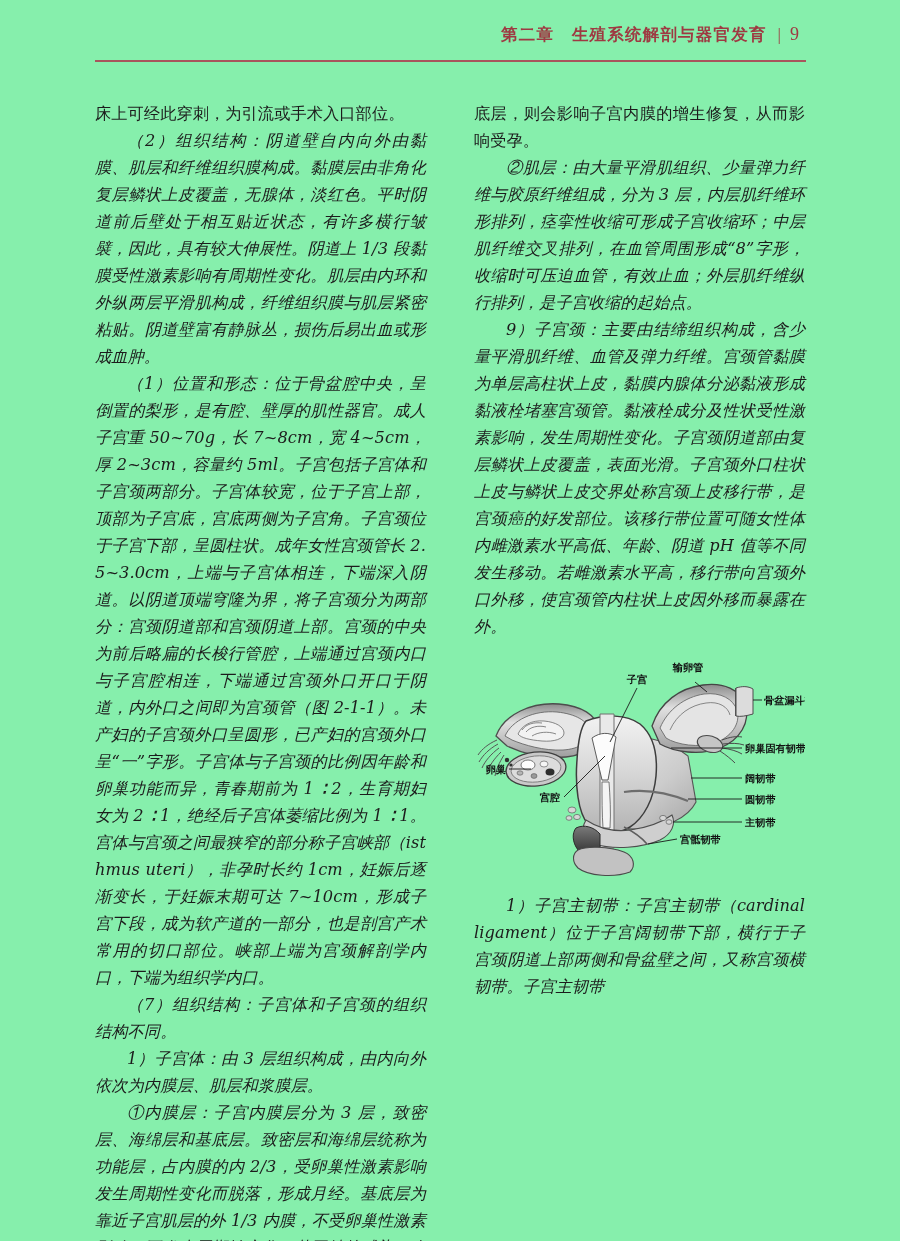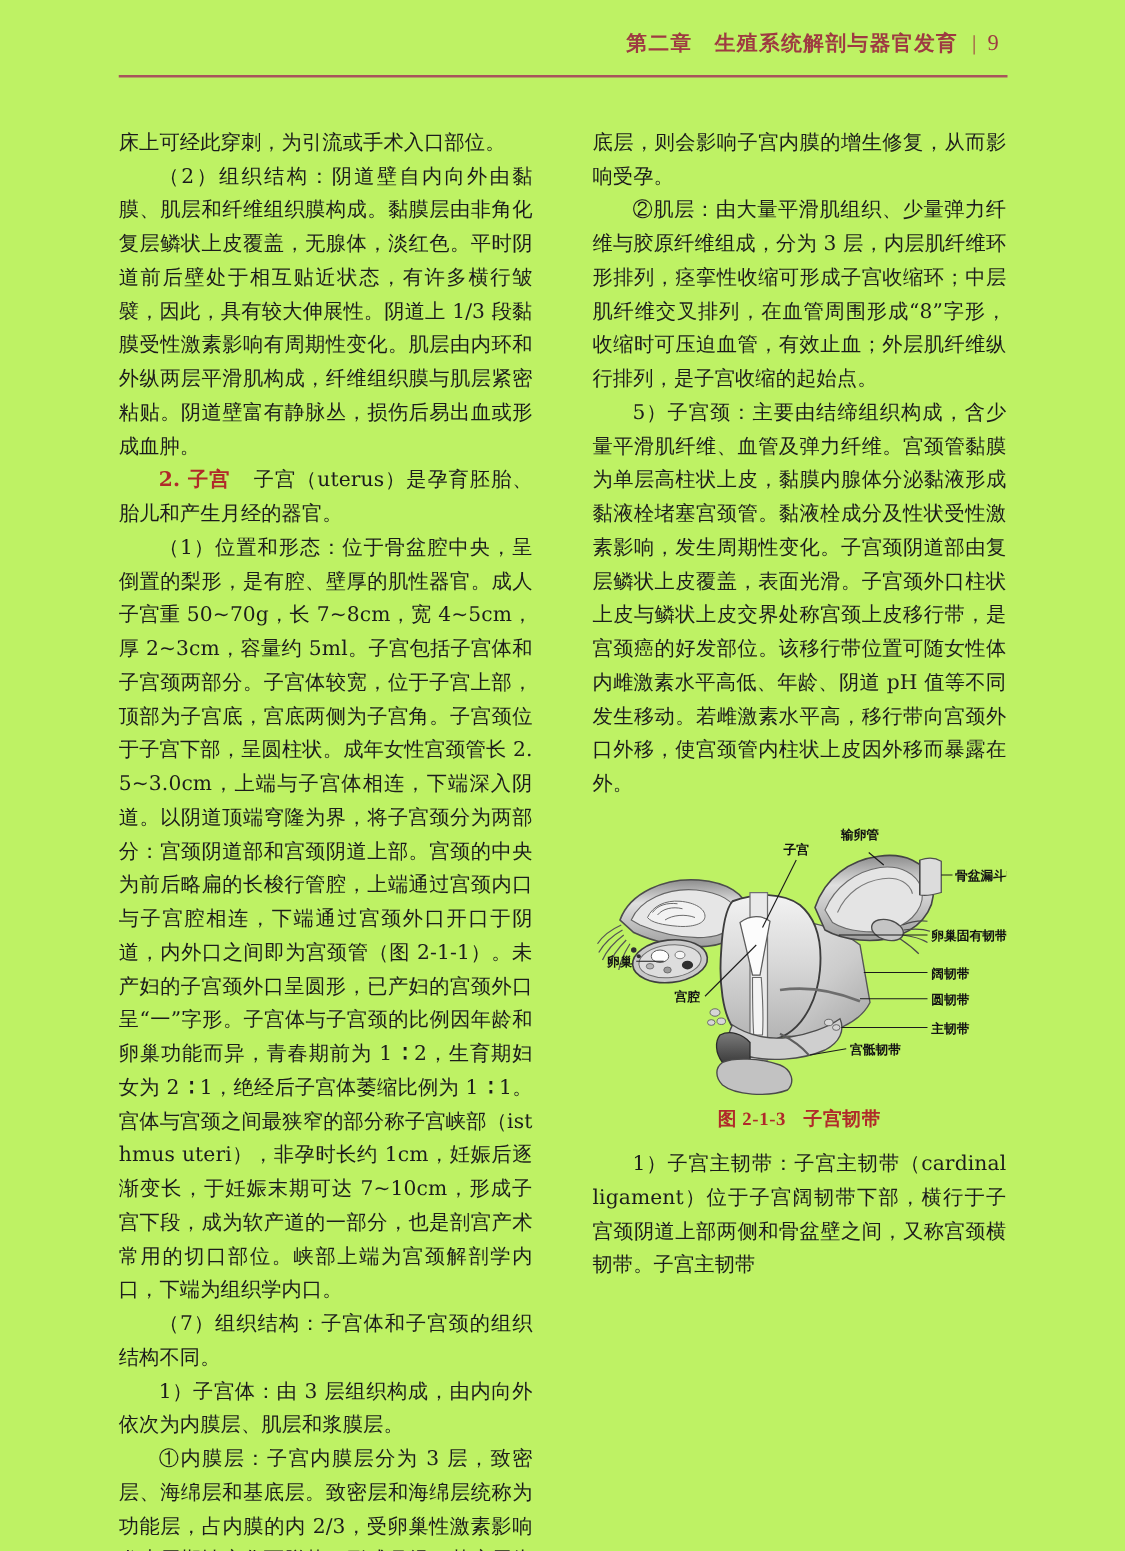--- a/index.html
+++ b/index.html
@@ -14,21 +14,21 @@
     position: relative;
     font-family: "Liberation Serif", "DejaVu Serif", serif;
     color: #1a1a1a;
     overflow: hidden;
   }
   .page {
     position: absolute;
     inset: 0;
     width: 900px;
     height: 1241px;
-    background: #bef264;
+    background: #86efac;
   }
 
   
   .runhead {
     position: absolute;
     left: 95px;
     top: 24px;
     width: 710px;
     height: 42px;
   }
@@ -88,21 +88,21 @@
     font-family: "DejaVu Serif", "Liberation Serif", serif;
     font-size: 16.2px;
     line-height: 27.0px;
     text-align: justify;
     text-justify: inter-character;
     letter-spacing: 0.1px;
     color: #1c1c1c;
     text-indent: 0;
     word-break: break-all;
   }
-  p.ind { text-indent: 32px; }
+  p.ind { text-indent: 32px; font-style: italic; }
   .redhead {
     color: #b02a2a;
     font-weight: 700;
   }
 
   
   .figure {
     margin-top: 12px;
     width: 331px;
     position: relative;
@@ -148,38 +148,37 @@
   </div>
   <div class="runhead-rule"></div>
 
   <div class="columns">
 
     <div class="col">
       <p class="tx">床上可经此穿刺，为引流或手术入口部位。</p>
 
       <p class="tx ind">（2）组织结构：阴道壁自内向外由黏膜、肌层和纤维组织膜构成。黏膜层由非角化复层鳞状上皮覆盖，无腺体，淡红色。平时阴道前后壁处于相互贴近状态，有许多横行皱襞，因此，具有较大伸展性。阴道上 1/3 段黏膜受性激素影响有周期性变化。肌层由内环和外纵两层平滑肌构成，纤维组织膜与肌层紧密粘贴。阴道壁富有静脉丛，损伤后易出血或形成血肿。</p>
 
-      <p class="tx ind"><span class="redhead">2. 子宫</span><span style="display:inline-block;width:18px"></span><span>子宫（uterus）是孕育胚胎、胎儿和产生月经的器官。</span></p>
 
       <p class="tx ind">（1）位置和形态：位于骨盆腔中央，呈倒置的梨形，是有腔、壁厚的肌性器官。成人子宫重 50~70g，长 7~8cm，宽 4~5cm，厚 2~3cm，容量约 5ml。子宫包括子宫体和子宫颈两部分。子宫体较宽，位于子宫上部，顶部为子宫底，宫底两侧为子宫角。子宫颈位于子宫下部，呈圆柱状。成年女性宫颈管长 2.5~3.0cm，上端与子宫体相连，下端深入阴道。以阴道顶端穹隆为界，将子宫颈分为两部分：宫颈阴道部和宫颈阴道上部。宫颈的中央为前后略扁的长梭行管腔，上端通过宫颈内口与子宫腔相连，下端通过宫颈外口开口于阴道，内外口之间即为宫颈管（图 2-1-1）。未产妇的子宫颈外口呈圆形，已产妇的宫颈外口呈“一”字形。子宫体与子宫颈的比例因年龄和卵巢功能而异，青春期前为 1 ∶ 2，生育期妇女为 2 ∶ 1，绝经后子宫体萎缩比例为 1 ∶ 1。宫体与宫颈之间最狭窄的部分称子宫峡部（isthmus uteri），非孕时长约 1cm，妊娠后逐渐变长，于妊娠末期可达 7~10cm，形成子宫下段，成为软产道的一部分，也是剖宫产术常用的切口部位。峡部上端为宫颈解剖学内口，下端为组织学内口。</p>
 
       <p class="tx ind">（7）组织结构：子宫体和子宫颈的组织结构不同。</p>
 
       <p class="tx ind">1）子宫体：由 3 层组织构成，由内向外依次为内膜层、肌层和浆膜层。</p>
 
       <p class="tx ind">①内膜层：子宫内膜层分为 3 层，致密层、海绵层和基底层。致密层和海绵层统称为功能层，占内膜的内 2/3，受卵巢性激素影响发生周期性变化而脱落，形成月经。基底层为靠近子宫肌层的外 1/3 内膜，不受卵巢性激素影响，不发生周期性变化。若因结核感染、人工流产手术等损伤基</p>
     </div>
 
     <div class="col">
       <p class="tx">底层，则会影响子宫内膜的增生修复，从而影响受孕。</p>
 
       <p class="tx ind">②肌层：由大量平滑肌组织、少量弹力纤维与胶原纤维组成，分为 3 层，内层肌纤维环形排列，痉挛性收缩可形成子宫收缩环；中层肌纤维交叉排列，在血管周围形成“8”字形，收缩时可压迫血管，有效止血；外层肌纤维纵行排列，是子宫收缩的起始点。</p>
 
 
-      <p class="tx ind">5）子宫颈：主要由结缔组织构成，含少量平滑肌纤维、血管及弹力纤维。宫颈管黏膜为单层高柱状上皮，黏膜内腺体分泌黏液形成黏液栓堵塞宫颈管。黏液栓成分及性状受性激素影响，发生周期性变化。子宫颈阴道部由复层鳞状上皮覆盖，表面光滑。子宫颈外口柱状上皮与鳞状上皮交界处称宫颈上皮移行带，是宫颈癌的好发部位。该移行带位置可随女性体内雌激素水平高低、年龄、阴道 pH 值等不同发生移动。若雌激素水平高，移行带向宫颈外口外移，使宫颈管内柱状上皮因外移而暴露在外。</p>
+      <p class="tx ind">9）子宫颈：主要由结缔组织构成，含少量平滑肌纤维、血管及弹力纤维。宫颈管黏膜为单层高柱状上皮，黏膜内腺体分泌黏液形成黏液栓堵塞宫颈管。黏液栓成分及性状受性激素影响，发生周期性变化。子宫颈阴道部由复层鳞状上皮覆盖，表面光滑。子宫颈外口柱状上皮与鳞状上皮交界处称宫颈上皮移行带，是宫颈癌的好发部位。该移行带位置可随女性体内雌激素水平高低、年龄、阴道 pH 值等不同发生移动。若雌激素水平高，移行带向宫颈外口外移，使宫颈管内柱状上皮因外移而暴露在外。</p>
 
 
       <div class="figure">
         <div class="figbox">
           <svg class="fig-svg" width="331" height="228" viewBox="0 0 331 228" xmlns="http://www.w3.org/2000/svg">
             <defs>
               <linearGradient id="gOrgan" x1="0" y1="0" x2="0" y2="1">
                 <stop offset="0%" stop-color="#f2f2f2"></stop>
                 <stop offset="45%" stop-color="#d9d9d9"></stop>
                 <stop offset="100%" stop-color="#b3b3b3"></stop>
@@ -324,19 +323,18 @@
             <text class="fl" x="271" y="174" text-anchor="start">主韧带</text>
 
             <text class="fl" x="206" y="191" text-anchor="start">宫骶韧带</text>
 
             <text class="fl" x="32" y="121" text-anchor="end">卵巢</text>
 
             <text class="fl" x="86" y="149" text-anchor="end">宫腔</text>
           </svg>
         </div>
 
-        <div class="figcaption"><span class="capnum">图 2-1-3</span><span class="capgap"></span><span>子宫韧带</span></div>
       </div>
 
       <p class="tx ind" style="margin-top:12px">1）子宫主韧带：子宫主韧带（cardinal ligament）位于子宫阔韧带下部，横行于子宫颈阴道上部两侧和骨盆壁之间，又称宫颈横韧带。子宫主韧带</p>
     </div>
   </div>
 </div>
 
 </body></html>

